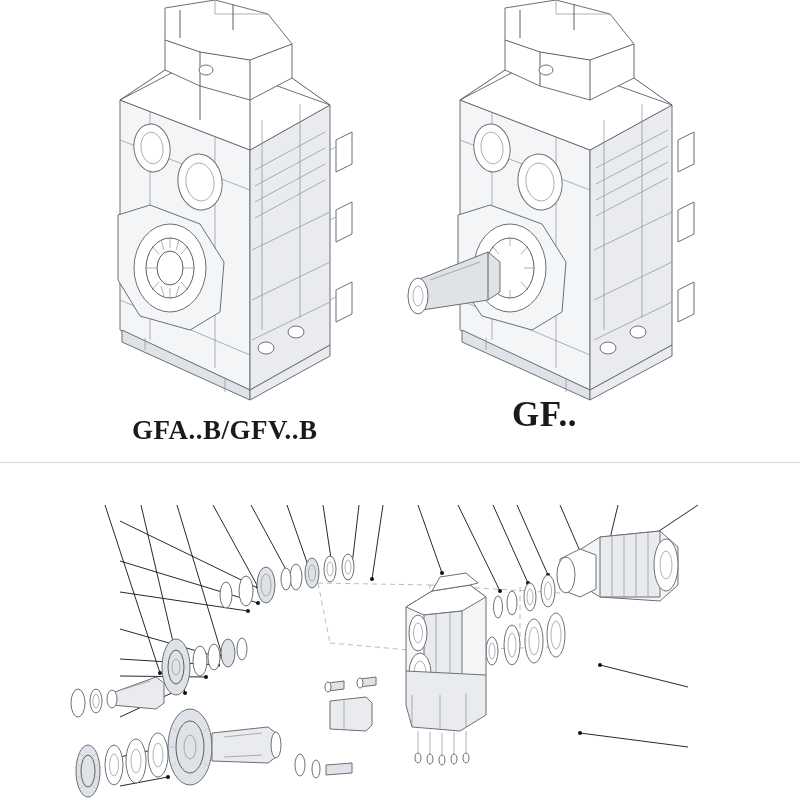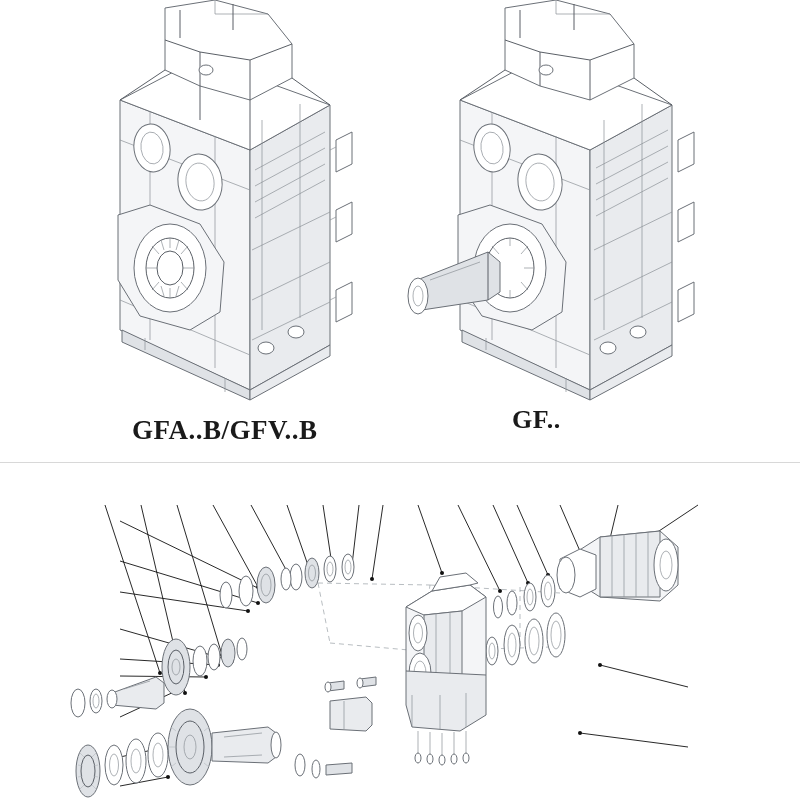--- a/index.html
+++ b/index.html
@@ -44,22 +44,22 @@
     white-space: nowrap;
   }
   #caption-left {
     left: 132px;
     top: 415px;
     font-size: 27px;
     letter-spacing: 0.5px;
   }
   #caption-right {
     left: 512px;
-    top: 405px;
-    font-size: 26px;
+    top: 395px;
+    font-size: 35px;
     letter-spacing: 0.5px;
   }
 
   svg { display: block; }
   .ln { fill: none; stroke: #5a5f66; stroke-width: 1; }
   .ln-thin { fill: none; stroke: #8b9097; stroke-width: 0.7; }
   .ln-light { fill: none; stroke: #b4b8bd; stroke-width: 0.6; }
   .fill-pale { fill: #f4f5f7; stroke: #6b7077; stroke-width: 1; }
   .fill-pale2 { fill: #e9ebee; stroke: #6b7077; stroke-width: 1; }
   .fill-white { fill: #ffffff; stroke: #6b7077; stroke-width: 1; }

